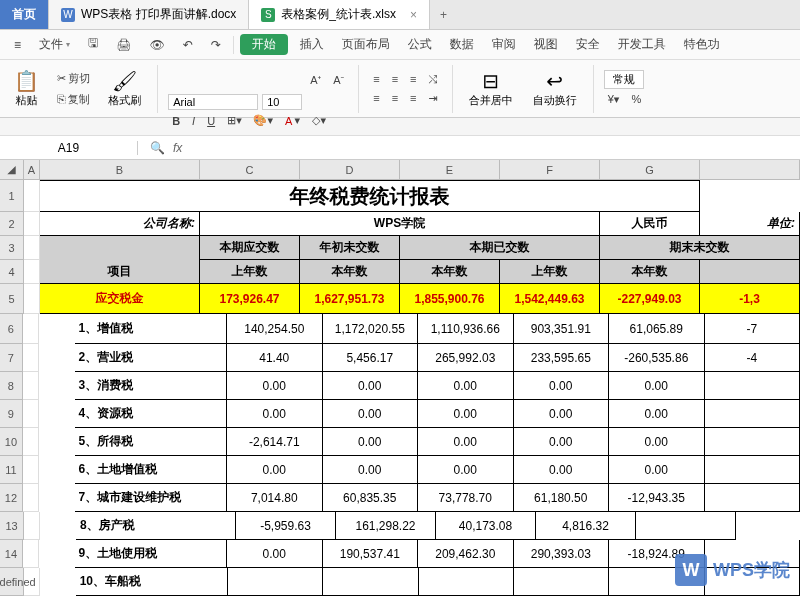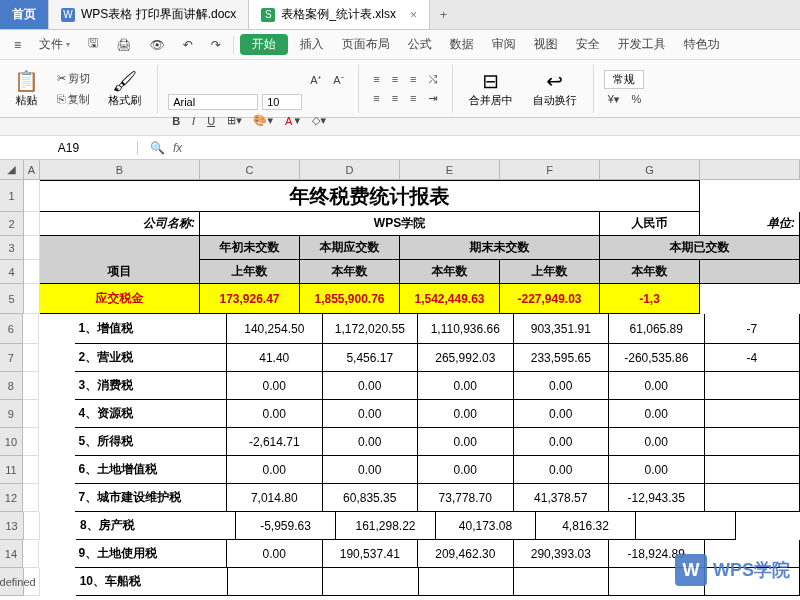--- a/index.html
+++ b/index.html
@@ -217,44 +217,45 @@
     <div class="cell label cB">公司名称:</div>
     <div class="cell company" style="width:400px">WPS学院</div>
     <div class="cell company cH">人民币</div>
     <div class="cell label cG">单位:</div>
   </div>
 
   <div class="datarow">
     <div class="rowhdr">3</div>
     <div class="cell noborder cA"></div>
     <div class="cell hdr cB" style="border-bottom:none"></div>
+    <div class="cell hdr cD">本期应交数</div>
     <div class="cell hdr cC">年初未交数</div>
-    <div class="cell hdr cD">本期应交数</div>
+    <div class="cell hdr" style="width:200px">本期已交数</div>
     <div class="cell hdr" style="width:200px">期末未交数</div>
-    <div class="cell hdr" style="width:200px">本期已交数</div>
   </div>
 
   <div class="datarow">
     <div class="rowhdr">4</div>
     <div class="cell noborder cA"></div>
     <div class="cell hdr cB">项目</div>
     <div class="cell hdr cC">上年数</div>
     <div class="cell hdr cD">本年数</div>
     <div class="cell hdr cE">本年数</div>
     <div class="cell hdr cF">上年数</div>
     <div class="cell hdr cG">本年数</div>
     <div class="cell hdr cH"></div>
   </div>
 
   <div id="data-rows">
       <div class="datarow" style="height: 30px;">
         <div class="rowhdr">5</div>
         <div class="cell noborder cA"></div>
         <div class="cell cB yellow name" style="justify-content:center">应交税金</div>
         <div class="cell num cC yellow">173,926.47</div>
+        <div class="cell num cD yellow">1,627,951.73</div>
         <div class="cell num cE yellow">1,855,900.76</div>
         <div class="cell num cF yellow">1,542,449.63</div>
         <div class="cell num cG yellow">-227,949.03</div>
         <div class="cell num cH yellow">-1,3</div>
       </div>
       <div class="datarow" style="height: 30px;">
         <div class="rowhdr">6</div>
         <div class="cell noborder cA"></div>
         <div class="cell cB rowname" style="">1、增值税</div>
         <div class="cell num cC ">140,254.50</div>
@@ -319,21 +320,21 @@
         <div class="cell num cG ">0.00</div>
         <div class="cell num cH "></div>
       </div>
       <div class="datarow" style="height: 28px;">
         <div class="rowhdr">12</div>
         <div class="cell noborder cA"></div>
         <div class="cell cB rowname" style="">7、城市建设维护税</div>
         <div class="cell num cC ">7,014.80</div>
         <div class="cell num cD ">60,835.35</div>
         <div class="cell num cE ">73,778.70</div>
-        <div class="cell num cF ">41,378.57</div>
+        <div class="cell num cF ">61,180.50</div>
         <div class="cell num cG ">-12,943.35</div>
         <div class="cell num cH "></div>
       </div>
       <div class="datarow" style="height: 28px;">
         <div class="rowhdr">13</div>
         <div class="cell noborder cA"></div>
         <div class="cell cB rowname" style="">8、房产税</div>
         <div class="cell num cC ">-5,959.63</div>
         <div class="cell num cE ">161,298.22</div>
         <div class="cell num cF ">40,173.08</div>

